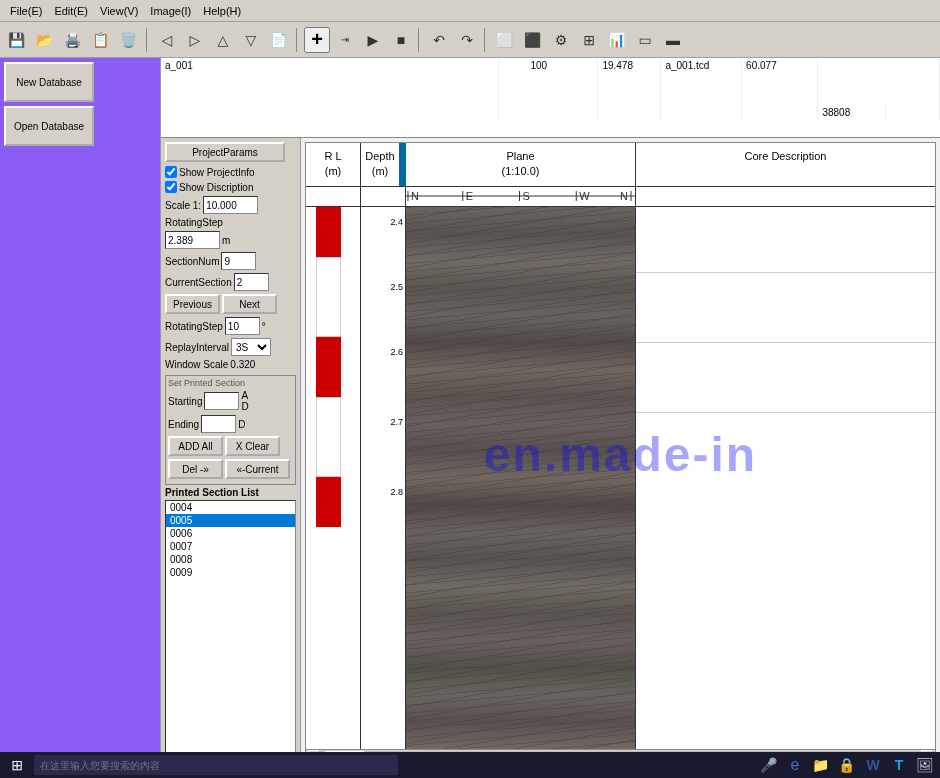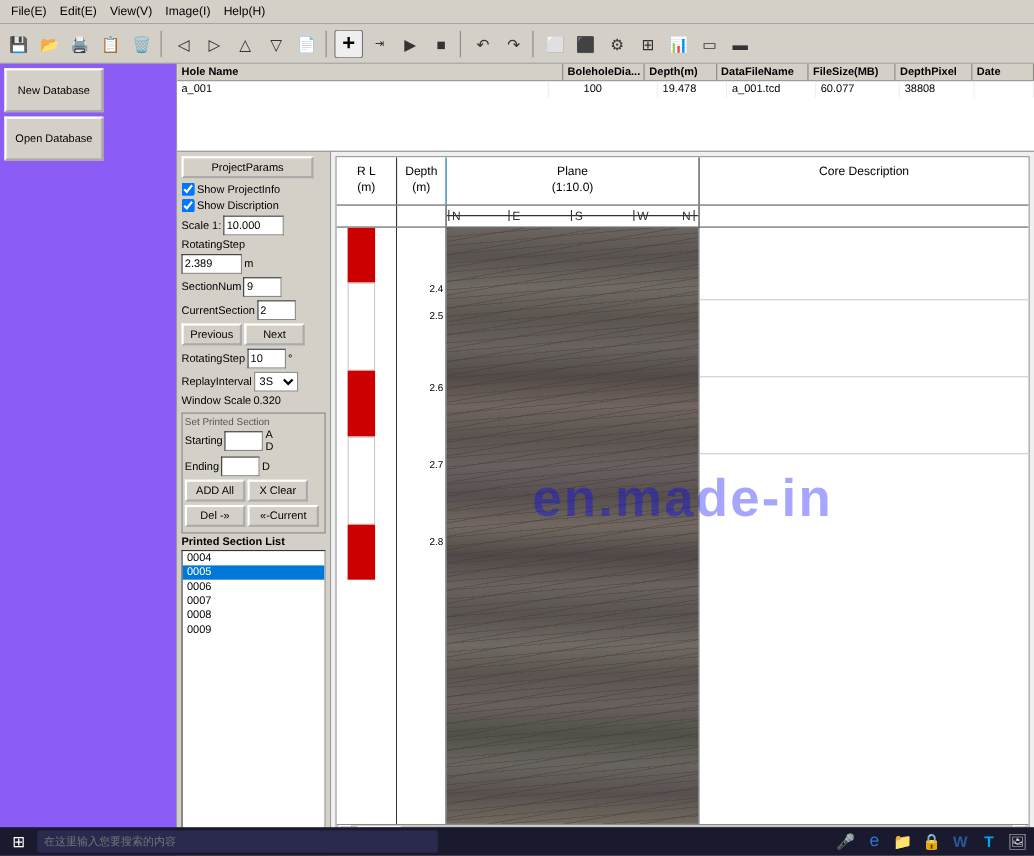--- a/index.html
+++ b/index.html
@@ -311,36 +311,27 @@
   <div class="left-panel">
     <div class="db-buttons">
       <button class="db-button">New Database</button>
       <button class="db-button">Open Database</button>
     </div>
   </div>
 
   <div class="right-panel">
 
     <div class="top-table">
-      <div class="table-header">
-        <div class="table-header-cell" style="width:380px;">Hole Name</div>
-        <div class="table-header-cell" style="width:80px;">BoleholeDia...</div>
-        <div class="table-header-cell" style="width:70px;">Depth(m)</div>
-        <div class="table-header-cell" style="width:90px;">DataFileName</div>
-        <div class="table-header-cell" style="width:85px;">FileSize(MB)</div>
-        <div class="table-header-cell" style="width:75px;">DepthPixel</div>
-        <div class="table-header-cell" style="width:60px;">Date</div>
-      </div>
       <div class="table-row">
         <div class="table-cell" style="width:380px;">a_001</div>
         <div class="table-cell" style="width:80px;margin-left:28px;">100</div>
         <div class="table-cell" style="width:70px;">19.478</div>
         <div class="table-cell" style="width:90px;">a_001.tcd</div>
         <div class="table-cell" style="width:85px;">60.077</div>
-        <div class="table-cell" style="width:75px;">38808</div>
+        <div class="table-cell" style="width:75px;margin-top:47px;">38808</div>
         <div class="table-cell" style="width:60px;"></div>
       </div>
     </div>
 
     <div class="bottom-view">
 
       <div class="control-sidebar">
 
         <button class="controls-btn" style="width:120px; margin-bottom:4px;">ProjectParams</button>
 
@@ -438,21 +429,21 @@
       </div>
 
       <div class="viewing-panel">
 
         <div style="background:#fff; border:1px solid #888; margin:4px; height:calc(100% - 16px); position:relative; overflow:hidden;">
 
           <div class="watermark">en.made-in</div>
 
           <div style="display:flex; border-bottom:1px solid #333; background:#fff;">
             <div style="width:55px; border-right:1px solid #333; text-align:center; padding:6px 2px; font-size:11px; line-height:1.4;">R L<br>(m)</div>
-            <div style="width:45px; border-right:1px solid #0369a1; text-align:center; padding:6px 2px; font-size:11px; line-height:1.4;">Depth<br>(m)</div>
+            <div style="width:45px; border-right:7px solid #0369a1; text-align:center; padding:6px 2px; font-size:11px; line-height:1.4;">Depth<br>(m)</div>
             <div style="width:230px; border-right:1px solid #333; text-align:center; padding:6px 2px; font-size:11px; line-height:1.4;">Plane<br>(1:10.0)</div>
             <div style="flex:1; text-align:center; padding:6px 2px; font-size:11px; line-height:1.4;">Core Description</div>
           </div>
 
           <div style="display:flex; background:#fff; border-bottom:1px solid #333; height:20px; align-items:center;">
             <div style="width:55px; border-right:1px solid #333; height:100%;"></div>
             <div style="width:45px; border-right:1px solid #333; height:100%;"></div>
             <div style="width:230px; border-right:1px solid #333; height:100%; position:relative; display:flex; align-items:center;">
 
               <svg width="230" height="20" viewBox="0 0 230 20">
@@ -482,21 +473,21 @@
               <div style="position:absolute; left:10px; top:50px; width:25px; height:80px; background:#fff; border:1px solid #ccc;"></div>
 
               <div style="position:absolute; left:10px; top:130px; width:25px; height:60px; background:#cc0000;"></div>
 
               <div style="position:absolute; left:10px; top:190px; width:25px; height:80px; background:#fff; border:1px solid #ccc;"></div>
 
               <div style="position:absolute; left:10px; top:270px; width:25px; height:50px; background:#cc0000;"></div>
             </div>
 
             <div style="width:45px; border-right:1px solid #333; position:relative; overflow:hidden; background:#fff; font-size:9px;">
-              <div style="position:absolute; top:10px; right:2px; font-size:9px;margin-top:40px;">2.4</div>
+              <div style="position:absolute; top:10px; right:2px; font-size:9px;">2.4</div>
               <div style="position:absolute; top:75px; right:2px; font-size:9px;">2.5</div>
               <div style="position:absolute; top:140px; right:2px; font-size:9px;">2.6</div>
               <div style="position:absolute; top:210px; right:2px; font-size:9px;">2.7</div>
               <div style="position:absolute; top:280px; right:2px; font-size:9px;">2.8</div>
             </div>
 
             <div style="width:230px; border-right:1px solid #333; position:relative; overflow:hidden;">
 
               <div style="
                 width:100%;

